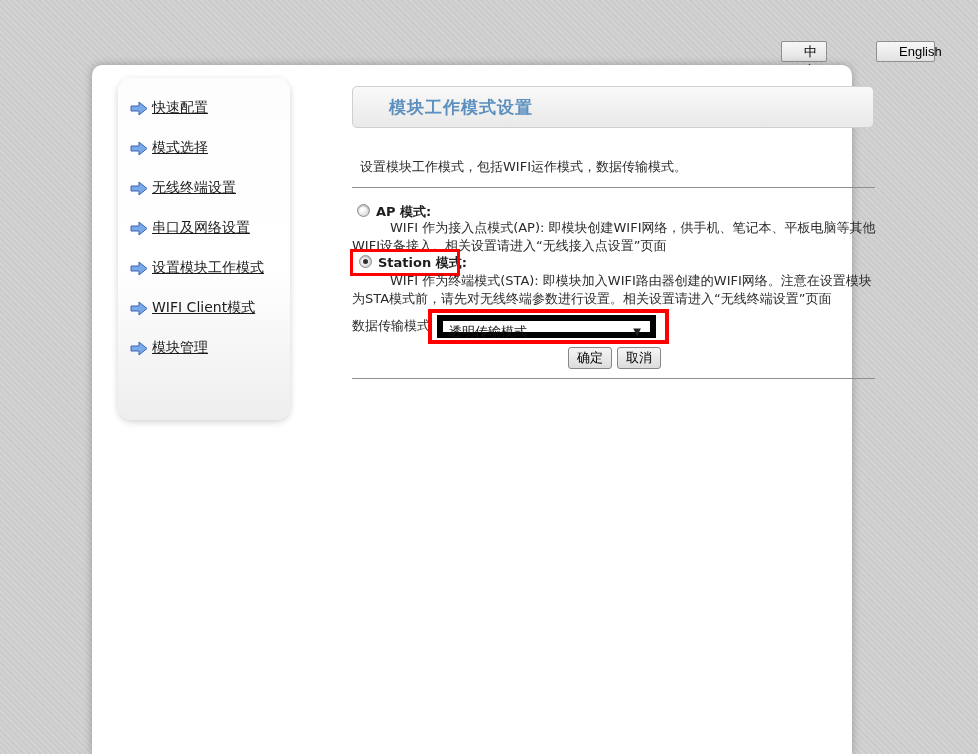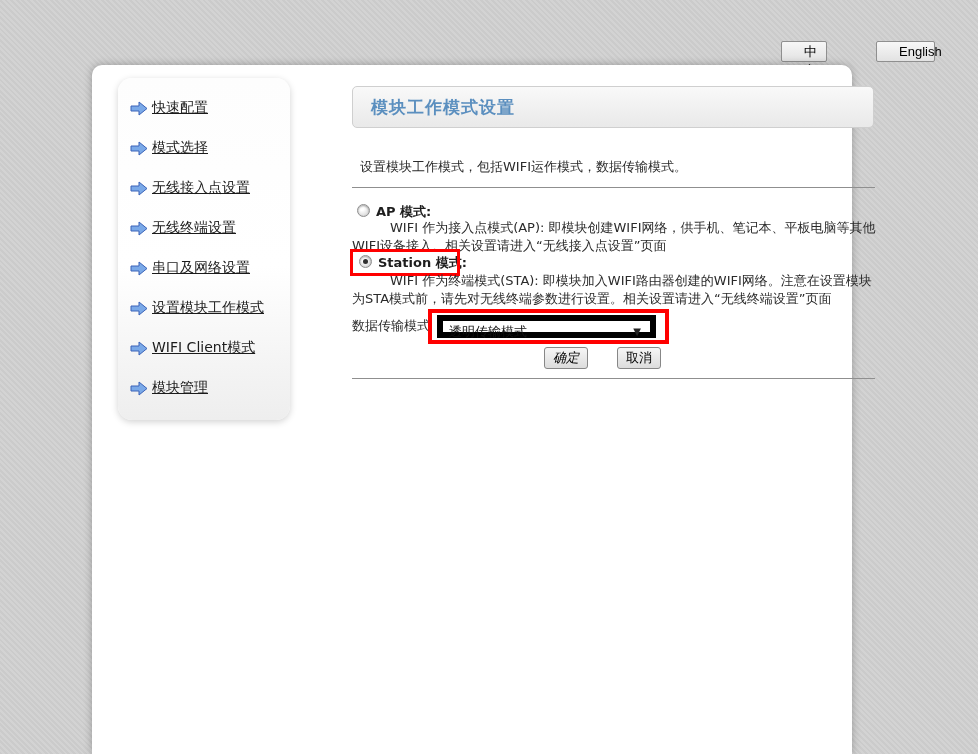--- a/index.html
+++ b/index.html
@@ -43,21 +43,21 @@
   .menu-item .arrow { width:18px; height:15px; margin-right:4px; flex:0 0 auto; }
   .menu-link {
     font-size:14px; color:#1b1b1b; text-decoration:underline; white-space:nowrap;
   }
 
   
   .title-box {
     position:absolute; left:260px; top:21px; width:522px; height:42px;
     background:linear-gradient(180deg,#f9f9f9,#e9e9e9);
     border:1px solid #cfcfcf; border-radius:5px;
-    display:flex; align-items:center; padding-left:18px;
+    display:flex; align-items:center; padding-left:36px;
   }
   .title-text { font-size:17px; font-weight:bold; color:#5b8fbf; letter-spacing:1px; }
 
   .page-desc {
     position:absolute; left:268px; top:93px; width:530px;
     font-size:13px; color:#2b2b2b;
   }
   .hrule {
     position:absolute; left:260px; width:523px; height:0;
     border-top:1px solid #8f8f8f;
@@ -95,21 +95,21 @@
     position:absolute; right:9px; top:5px; font-size:10px; color:#222; line-height:12px;
   }
 
   .form-btn {
     position:absolute; top:282px; height:22px;
     background:linear-gradient(180deg,#f6f6f6,#dcdcdc);
     border:1px solid #878787; border-radius:3px;
     font-size:13px; color:#000; padding:0 8px; cursor:pointer;
     font-family:"DejaVu Sans","Liberation Sans",sans-serif;
   }
-  .btn-ok { left:452px;font-style:italic; }
+  .btn-ok { left:476px; }
   .btn-cancel { left:525px; }
 </style>
 </head>
 <body>
 
 <div class="stage">
 
   <button class="lang-btn lang-zh">中文</button>
   <button class="lang-btn lang-en">English</button>
 
@@ -120,26 +120,20 @@
         <span class="arrow"><svg width="18" height="15" viewBox="0 0 18 15">
               <polygon points="1,5 9,5 9,1 17,7.5 9,14 9,10 1,10" fill="#7aa9e8" stroke="#3b63b8" stroke-width="1"></polygon>
             </svg></span>
         <a class="menu-link">快速配置</a>
       </div>
       <div class="menu-item">
         <span class="arrow"><svg width="18" height="15" viewBox="0 0 18 15">
               <polygon points="1,5 9,5 9,1 17,7.5 9,14 9,10 1,10" fill="#7aa9e8" stroke="#3b63b8" stroke-width="1"></polygon>
             </svg></span>
         <a class="menu-link">模式选择</a>
-      </div>
-      <div class="menu-item">
-        <span class="arrow"><svg width="18" height="15" viewBox="0 0 18 15">
-              <polygon points="1,5 9,5 9,1 17,7.5 9,14 9,10 1,10" fill="#7aa9e8" stroke="#3b63b8" stroke-width="1"></polygon>
-            </svg></span>
-        <a class="menu-link">无线接入点设置</a>
       </div>
       <div class="menu-item">
         <span class="arrow"><svg width="18" height="15" viewBox="0 0 18 15">
               <polygon points="1,5 9,5 9,1 17,7.5 9,14 9,10 1,10" fill="#7aa9e8" stroke="#3b63b8" stroke-width="1"></polygon>
             </svg></span>
         <a class="menu-link">无线终端设置</a>
       </div>
       <div class="menu-item">
         <span class="arrow"><svg width="18" height="15" viewBox="0 0 18 15">
               <polygon points="1,5 9,5 9,1 17,7.5 9,14 9,10 1,10" fill="#7aa9e8" stroke="#3b63b8" stroke-width="1"></polygon>

